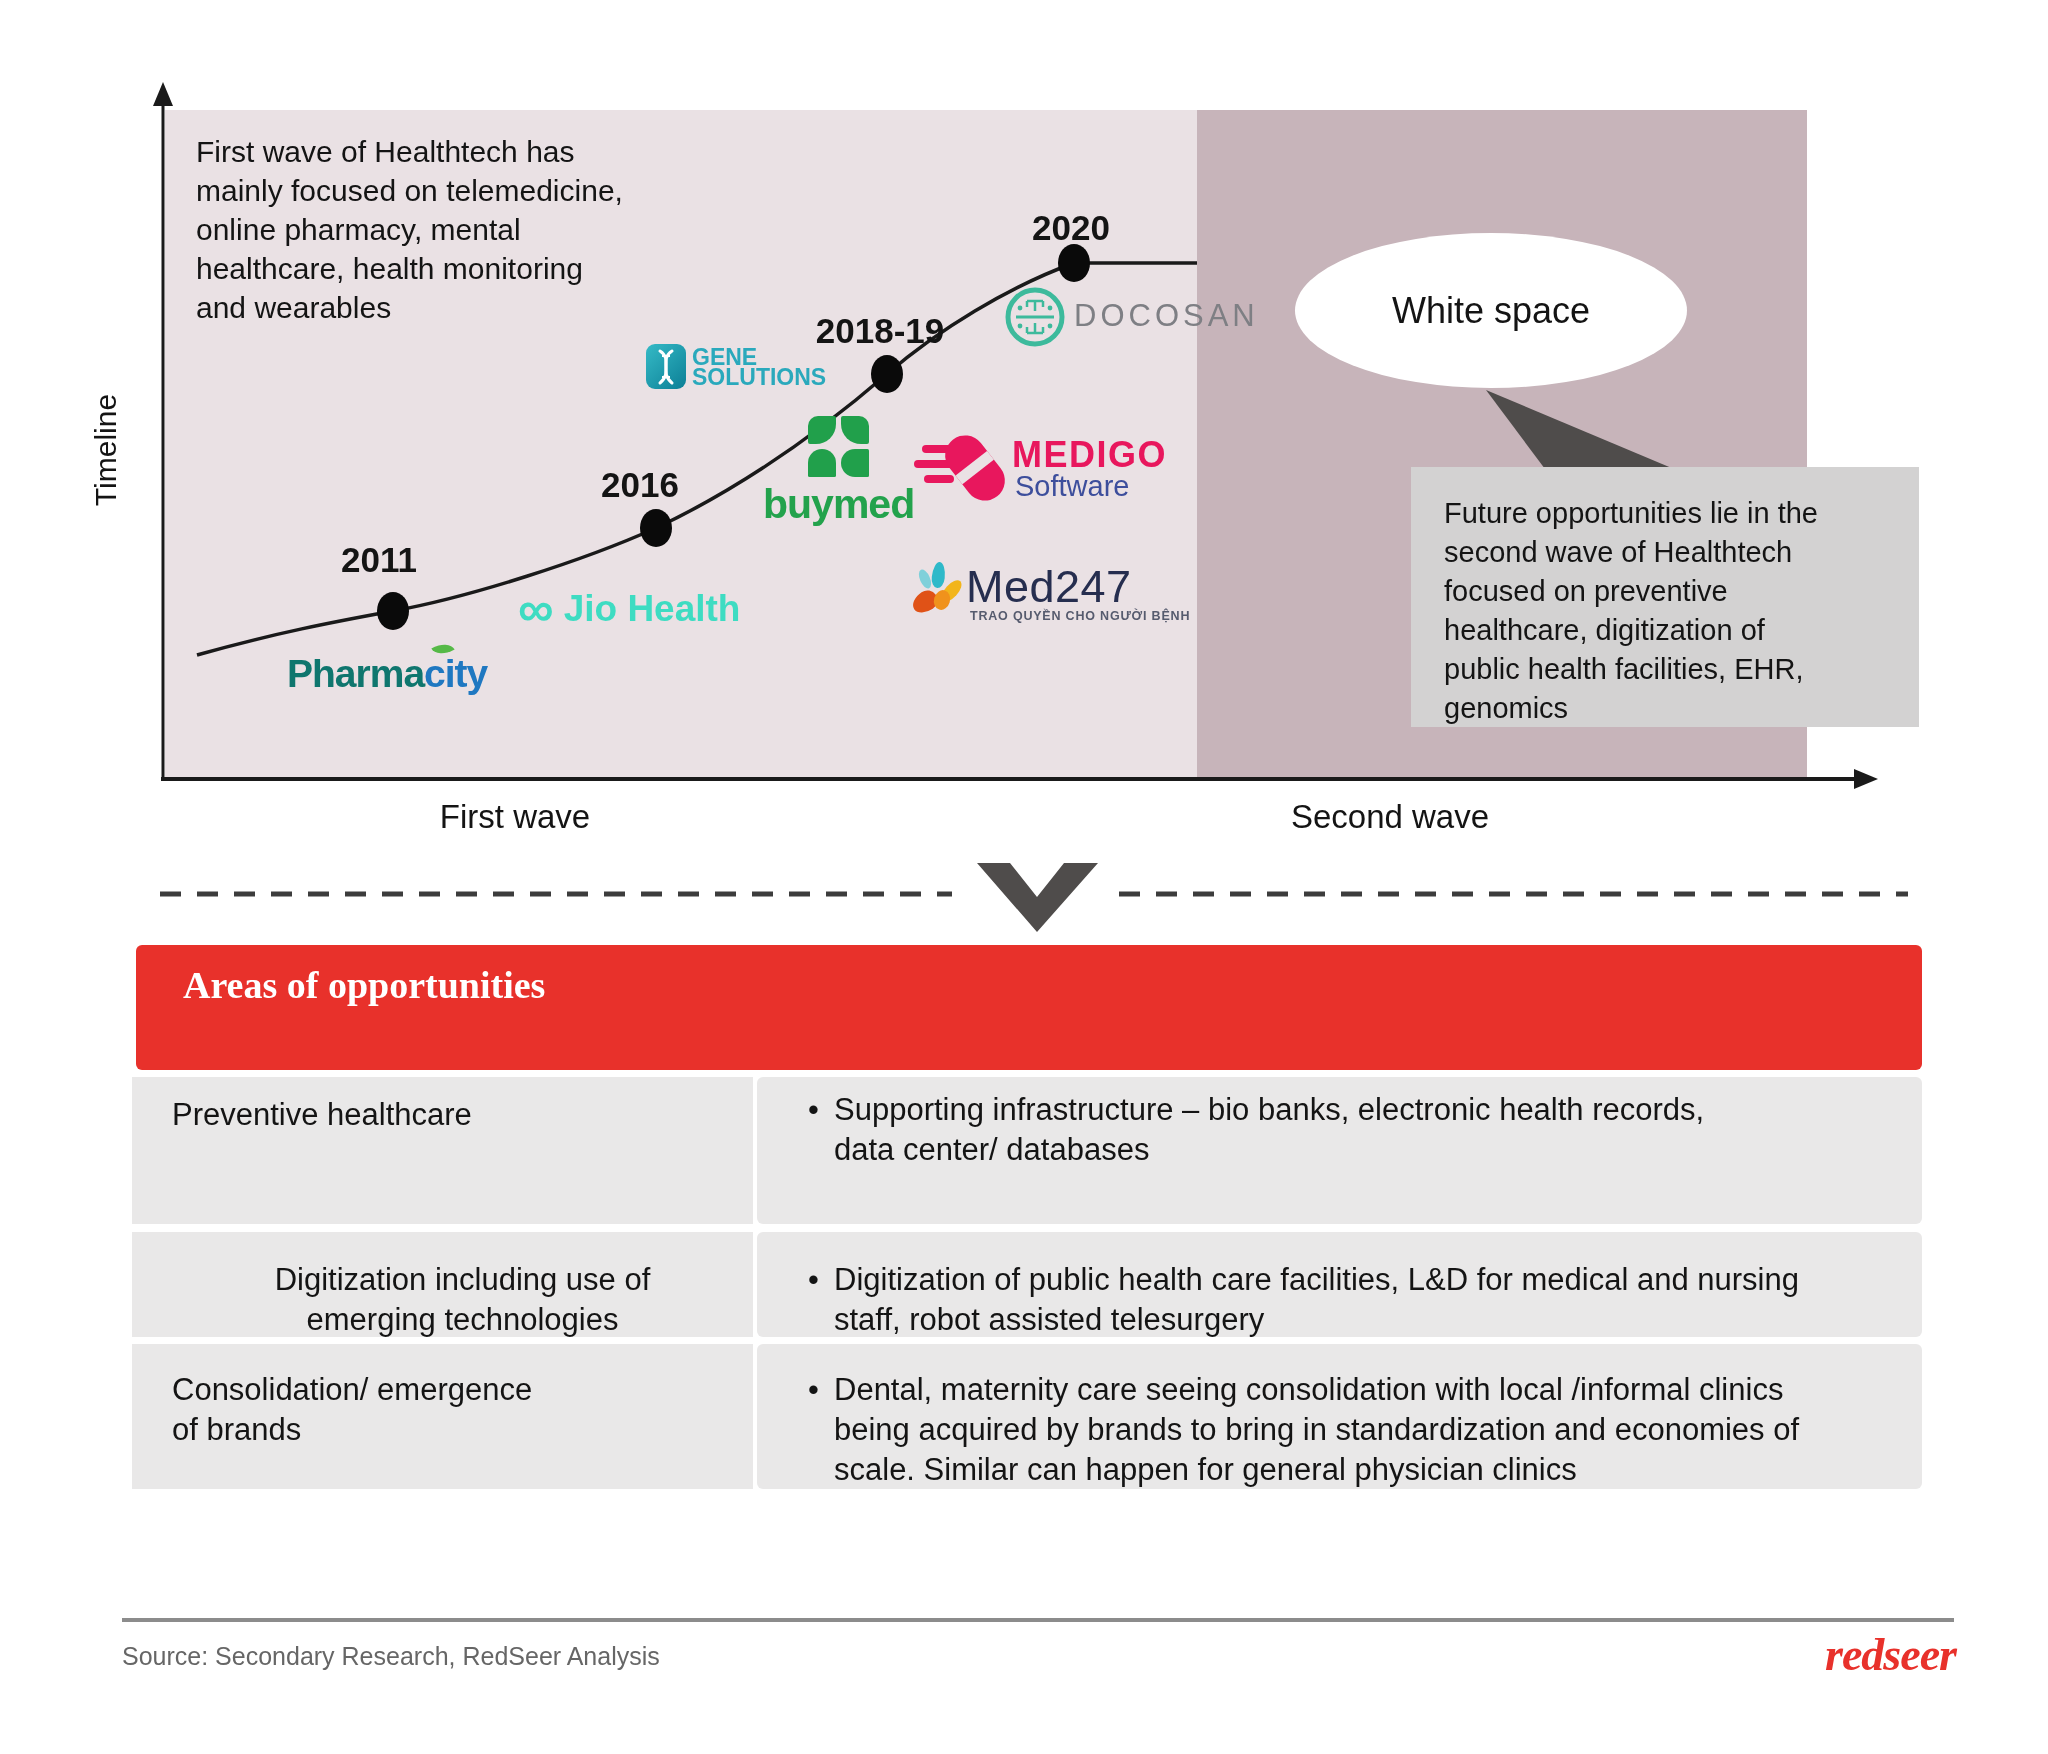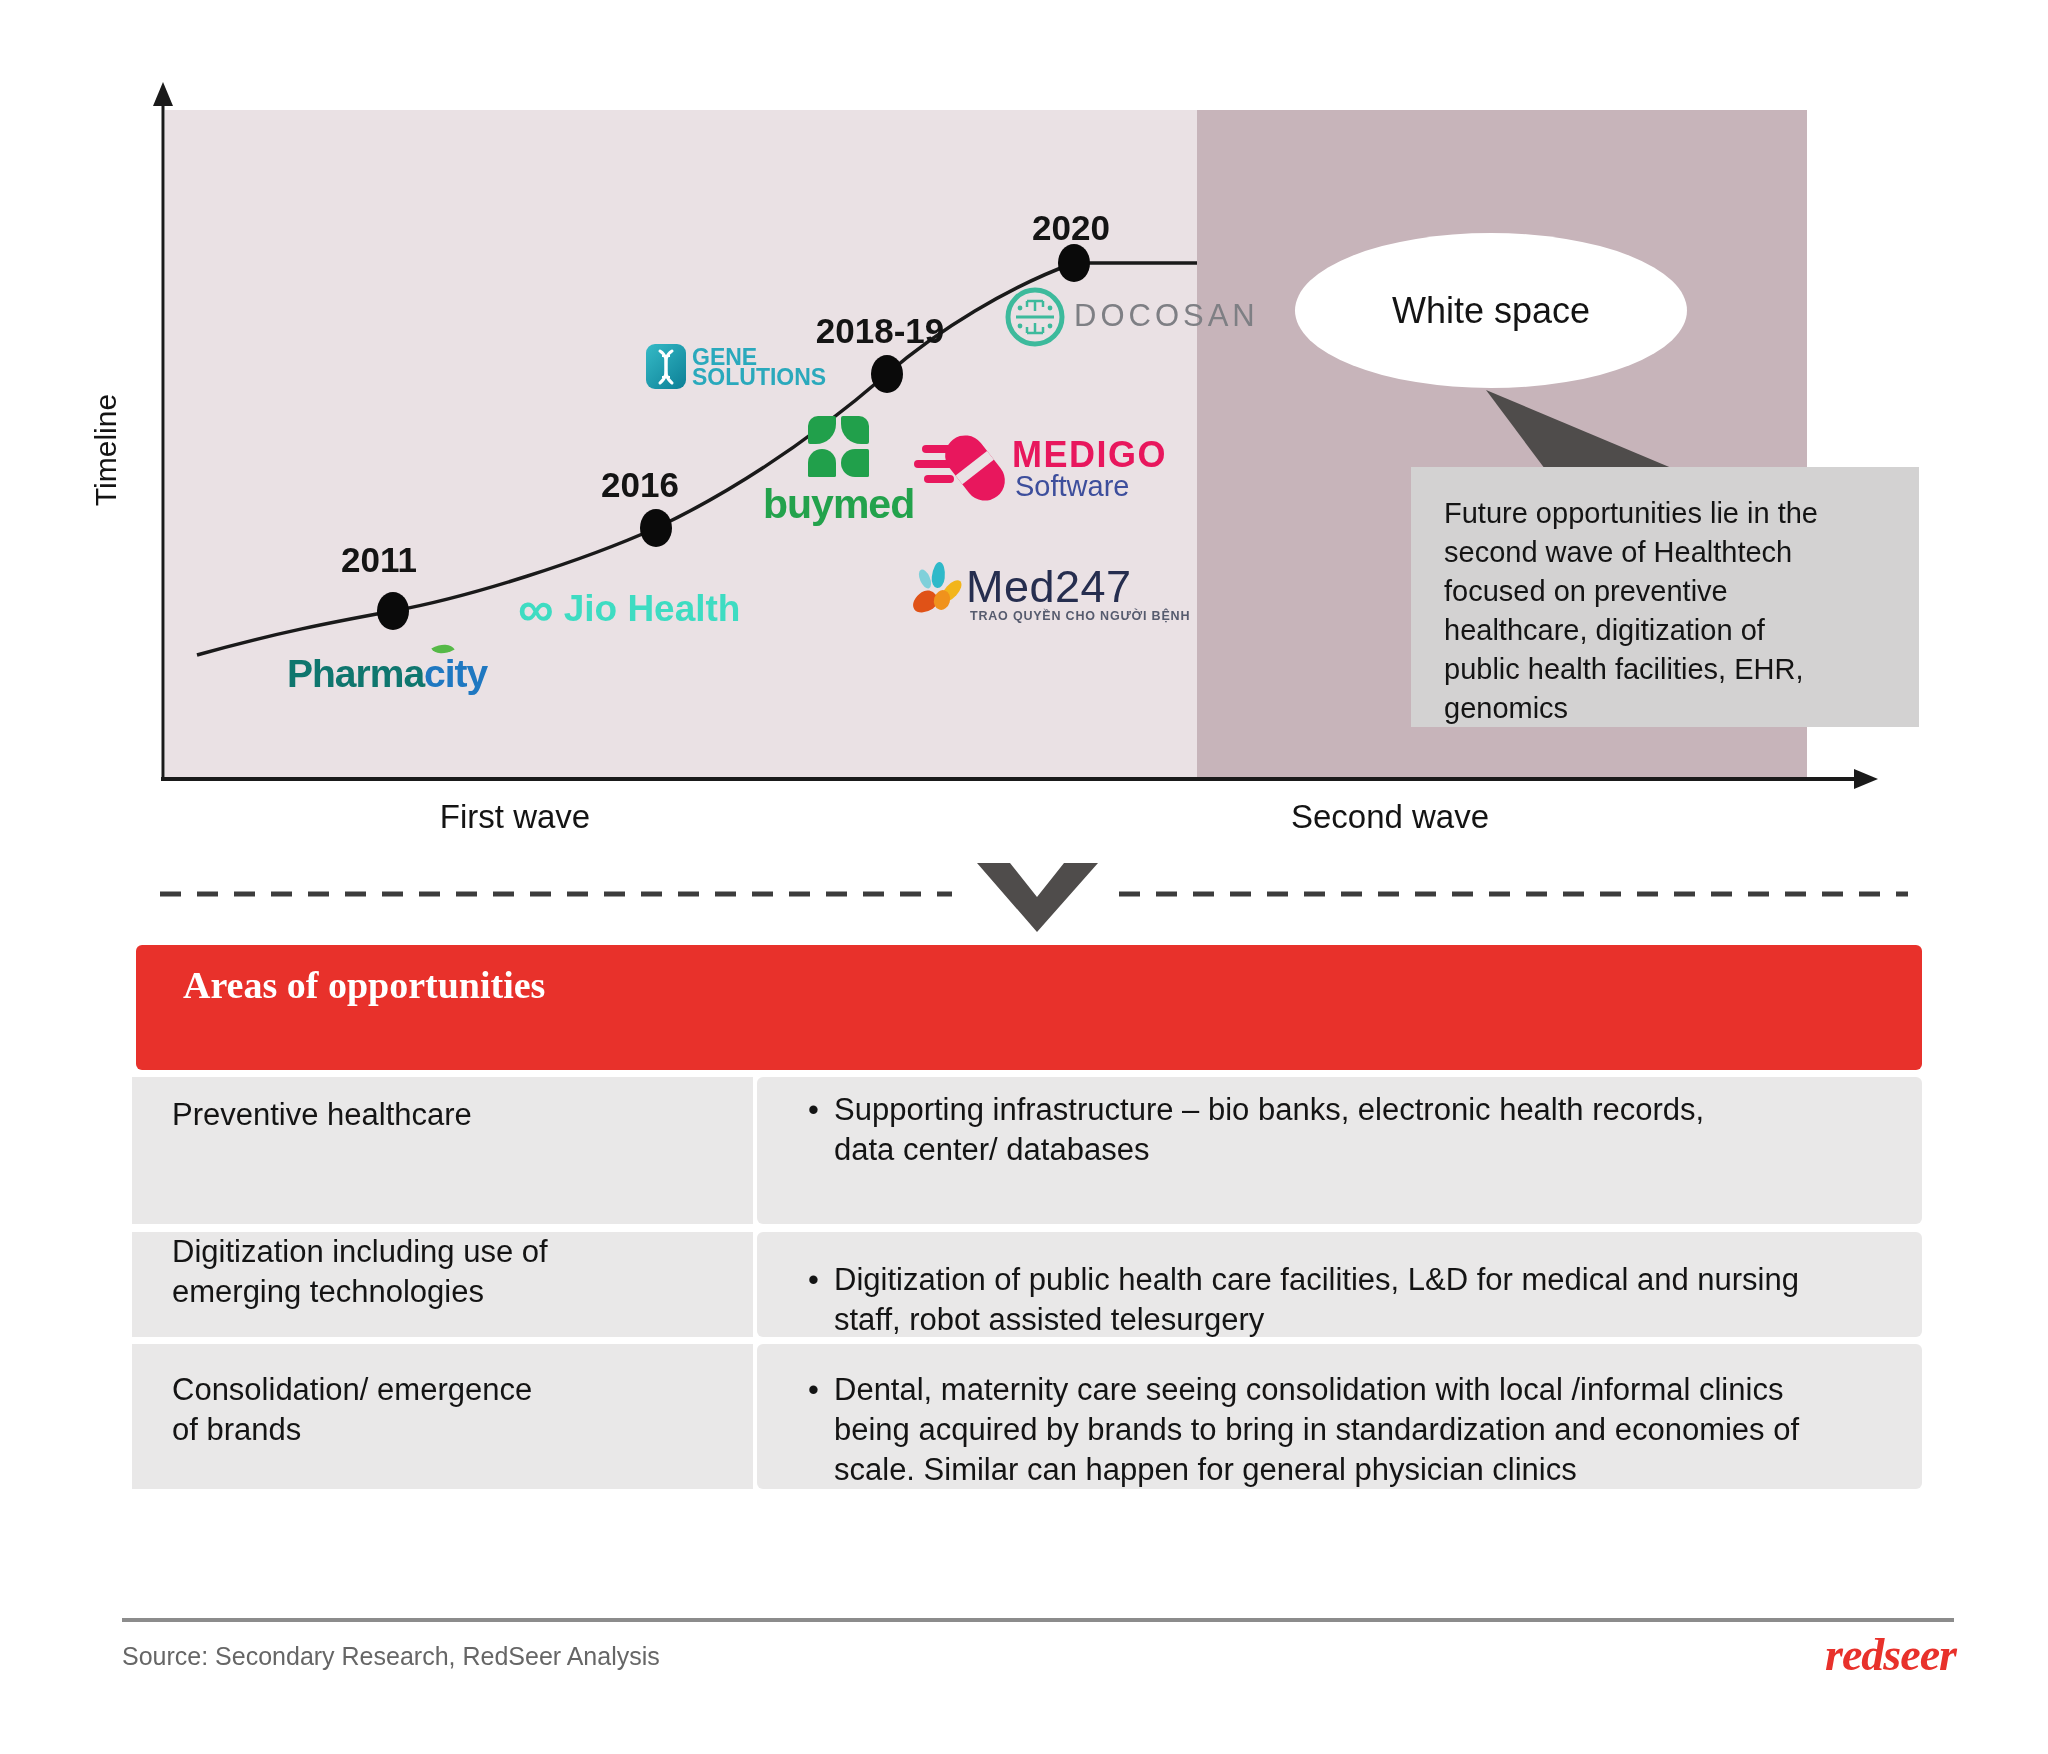--- a/index.html
+++ b/index.html
@@ -132,20 +132,25 @@
     <ellipse cx="1074" cy="263" rx="16" ry="19" fill="#0a0a0a"></ellipse>
 
     <polygon points="1486,390 1674,469 1545,469" fill="#4F4C4B"></polygon>
 
     <line x1="160" y1="894" x2="952" y2="894" stroke="#3C3C3C" stroke-width="5" stroke-dasharray="21 16"></line>
     <line x1="1119" y1="894" x2="1908" y2="894" stroke="#3C3C3C" stroke-width="5" stroke-dasharray="21 16"></line>
 
     <polygon points="977,863 1037,932 1098,863 1064,863 1037,897 1010,863" fill="#4F4C4B"></polygon>
   </svg>
 
+  <div class="abs pre" id="introText">First wave of Healthtech has
+mainly focused on telemedicine,
+online pharmacy, mental
+healthcare, health monitoring
+and wearables</div>
   <div class="abs" id="yAxisLabel">Timeline</div>
 
   <div class="abs yearLabel" id="year2011">2011</div>
   <div class="abs yearLabel" id="year2016">2016</div>
   <div class="abs yearLabel" id="year201819">2018-19</div>
   <div class="abs yearLabel" id="year2020">2020</div>
 
   <div class="abs" id="pharmacity">
     <span class="p1">Pharma</span><span class="p2">city</span>
     <span class="abs" id="pharmaLeaf"></span>
@@ -237,21 +242,21 @@
     <div class="gap"></div>
     <div class="cellR" style="padding-top:13px;">
       <ul>
         <li>Supporting infrastructure – bio banks, electronic health records,
 data center/ databases</li>
       </ul>
     </div>
   </div>
 
   <div class="trow body" style="top:1232px;height:105px;">
-    <div class="cellL pre" style="">Digitization including use of
+    <div class="cellL pre" style="padding-top:28px;text-align:center;">Digitization including use of
 emerging technologies</div>
     <div class="gap"></div>
     <div class="cellR" style="padding-top:28px;">
       <ul>
         <li>Digitization of public health care facilities, L&amp;D for medical and nursing
 staff, robot assisted telesurgery</li>
       </ul>
     </div>
   </div>
 

